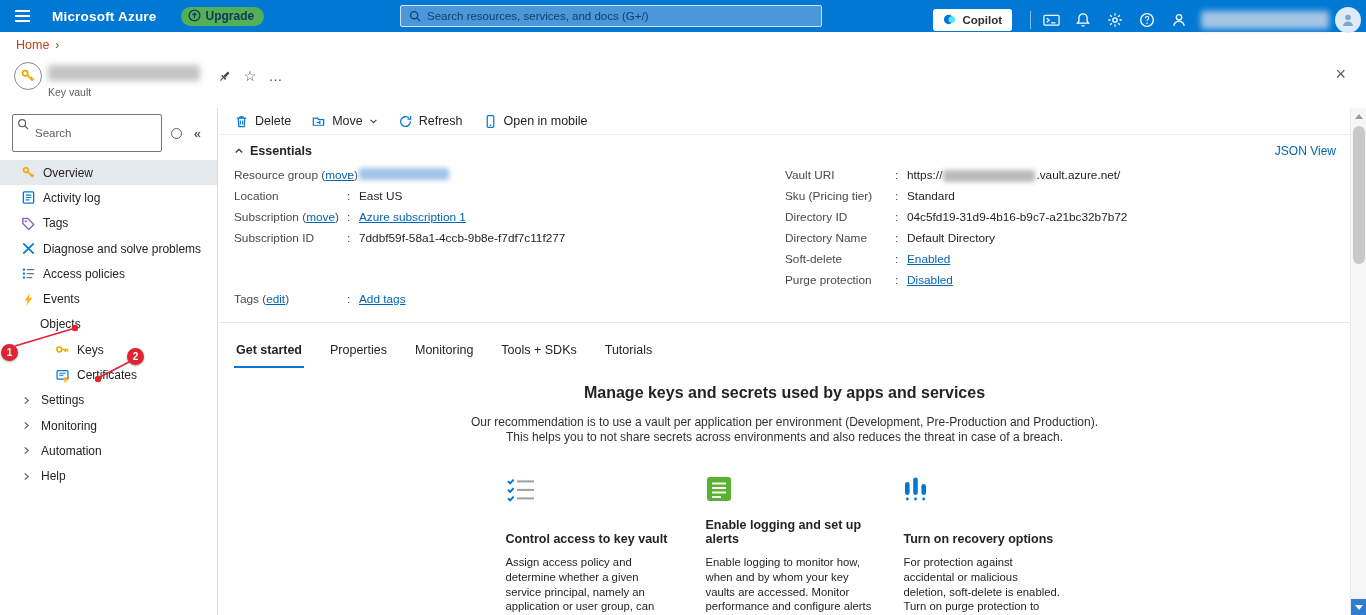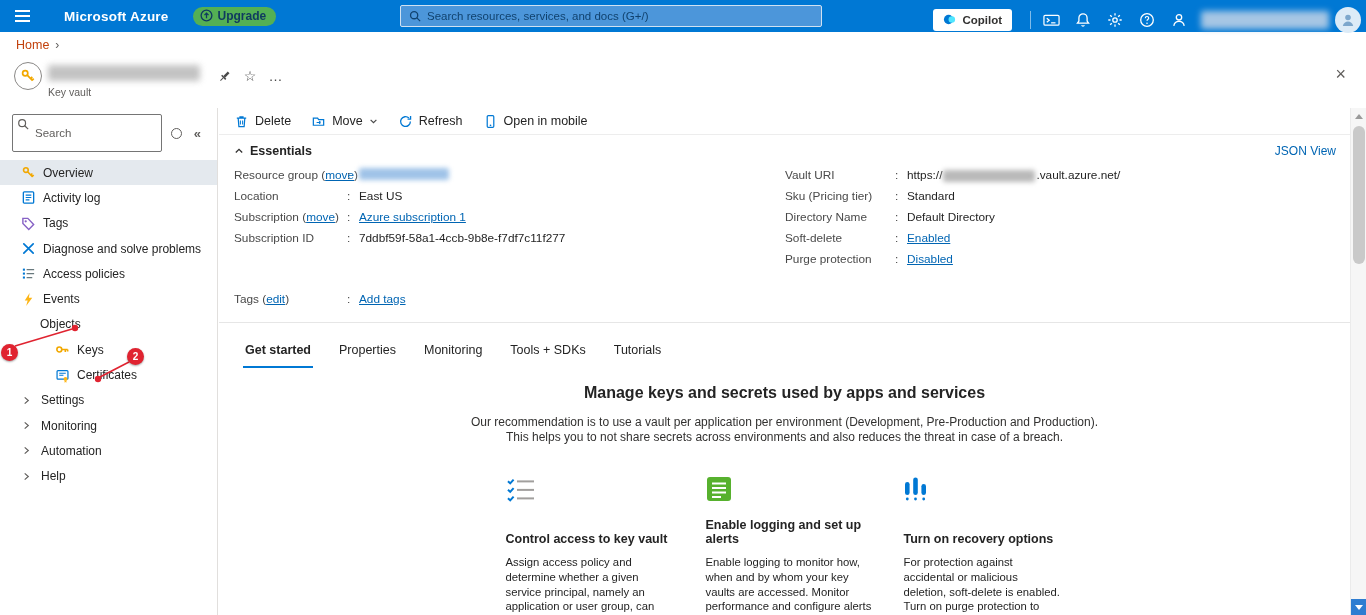--- a/index.html
+++ b/index.html
@@ -4,21 +4,21 @@
 <style>
   *{box-sizing:border-box;margin:0;padding:0}
   html,body{width:1366px;height:615px}
   body{font-family:"Liberation Sans","DejaVu Sans",sans-serif;background:#fff;overflow:hidden;color:#242424}
   .page{position:relative;width:1366px;height:615px;overflow:hidden;background:#fff}
 
   
   .topbar{position:absolute;top:0;left:0;right:0;height:32px;background:#0078d4;display:flex;align-items:center;color:#fff;z-index:10}
   .hamburger{width:44px;height:32px;display:flex;flex-direction:column;justify-content:center;align-items:center;gap:3px;cursor:pointer}
   .hamburger i{display:block;width:15px;height:2px;background:#fff}
-  .brand{font-size:13.5px;font-weight:700;letter-spacing:.2px;margin-left:20px;white-space:nowrap}
+  .brand{font-size:13.5px;font-weight:700;letter-spacing:.2px;margin-left:8px;white-space:nowrap}
   .upgrade{margin-left:24px;display:flex;align-items:center;gap:5px;background:#54b054;color:#0f3a5f;font-size:12px;font-weight:700;padding:2px 10px 3px 7px;border-radius:10px;cursor:pointer;white-space:nowrap}
   .topsearch{position:absolute;left:400px;top:5px;width:422px;height:22px;background:#4c96da;border:1px solid #cfe1f2;border-radius:2px;display:flex;align-items:center;padding:0 8px;gap:6px}
   .topsearch input{flex:1;background:transparent;border:none;font-size:11.5px;color:#10426e;font-family:inherit}
   .topsearch input::placeholder{color:#10426e;opacity:1}
   .topbar-right{position:absolute;right:0;top:0;height:39px;display:flex;align-items:center}
   .copilot{height:22px;background:#fff;border-radius:3px;display:flex;align-items:center;gap:6px;padding:0 10px;margin-right:14px;cursor:pointer}
   .copilot span{font-size:11.5px;color:#323130;font-weight:600}
   .icon-btn{width:32px;height:32px;display:flex;align-items:center;justify-content:center;cursor:pointer}
   .divbar{width:1px;height:18px;background:rgba(255,255,255,.5);margin:0 4px}
   .acct-redact{width:128px;height:18px;background:#a6c6e4;border-radius:2px;filter:blur(3px);margin:0 6px}
@@ -76,21 +76,21 @@
   .colon{flex:0 0 12px;color:#494949}
   .colon::before{content:":"}
   .ess-value{color:#242424;white-space:nowrap;display:flex;align-items:center}
   .link{color:#0065b3;text-decoration:underline;cursor:pointer}
   .ess-row.tags-row{margin-top:40px}
   .redact{display:inline-block;border-radius:2px;filter:blur(2.5px)}
   .redact.blue{width:90px;height:12px;background:#9fc3e8}
   .redact.gray{width:92px;height:12px;background:#b9b9b9;margin:0 1px;vertical-align:-2px}
 
   
-  .tabs{display:flex;gap:24px;padding-left:24px;margin-top:14px}
+  .tabs{display:flex;gap:24px;padding-left:15px;margin-top:14px}
   .tab{font-size:12.5px;color:#242424;padding:6px 2px 9px;border-bottom:2.5px solid transparent;cursor:pointer}
   .tab.selected{font-weight:700;border-bottom-color:#0078d4}
 
   
   .content{text-align:center;margin-top:16px}
   .content h1{font-size:16px;font-weight:700;color:#242424}
   .intro{margin-top:13px;font-size:12px;color:#323130;line-height:15px}
   .cards{display:flex;justify-content:center;gap:30px;margin-top:31px;text-align:left}
   .card{display:flex;flex-direction:column}
   .card.c1{width:170px}.card.c2{width:168px}.card.c3{width:160px}
@@ -458,20 +458,25 @@
                   <span class="redact gray"></span>
                   <span>.vault.azure.net/</span>
                 </span>
             </div>
             <div class="ess-row">
               <span class="ess-label">Sku (Pricing tier)</span>
               <span class="colon"></span>
               <span class="ess-value">Standard</span>
             </div>
             <div class="ess-row">
+              <span class="ess-label">Directory ID</span>
+              <span class="colon"></span>
+              <span class="ess-value">04c5fd19-31d9-4b16-b9c7-a21bc32b7b72</span>
+            </div>
+            <div class="ess-row">
               <span class="ess-label">Directory Name</span>
               <span class="colon"></span>
               <span class="ess-value">Default Directory</span>
             </div>
             <div class="ess-row">
               <span class="ess-label">Soft-delete</span>
               <span class="colon"></span>
               <span class="ess-value">
                   <span class="link">Enabled</span>
                 </span>

